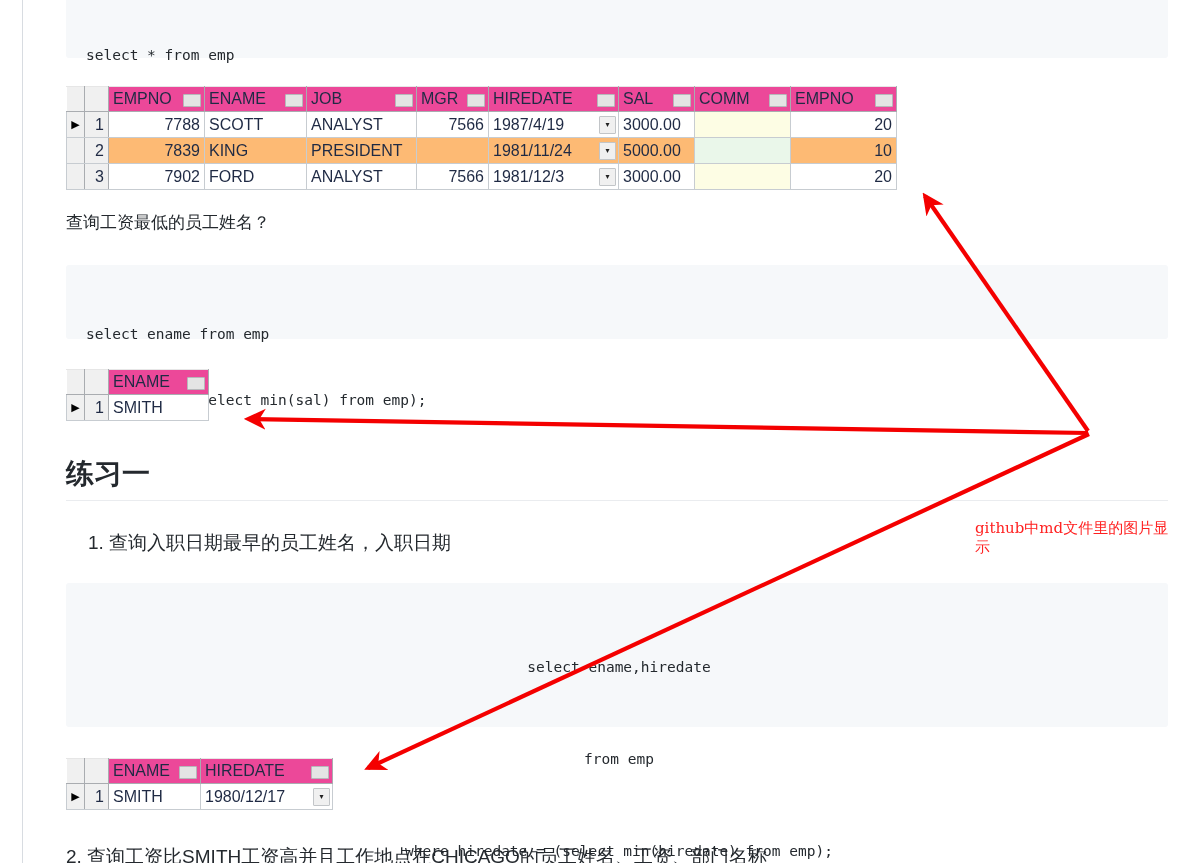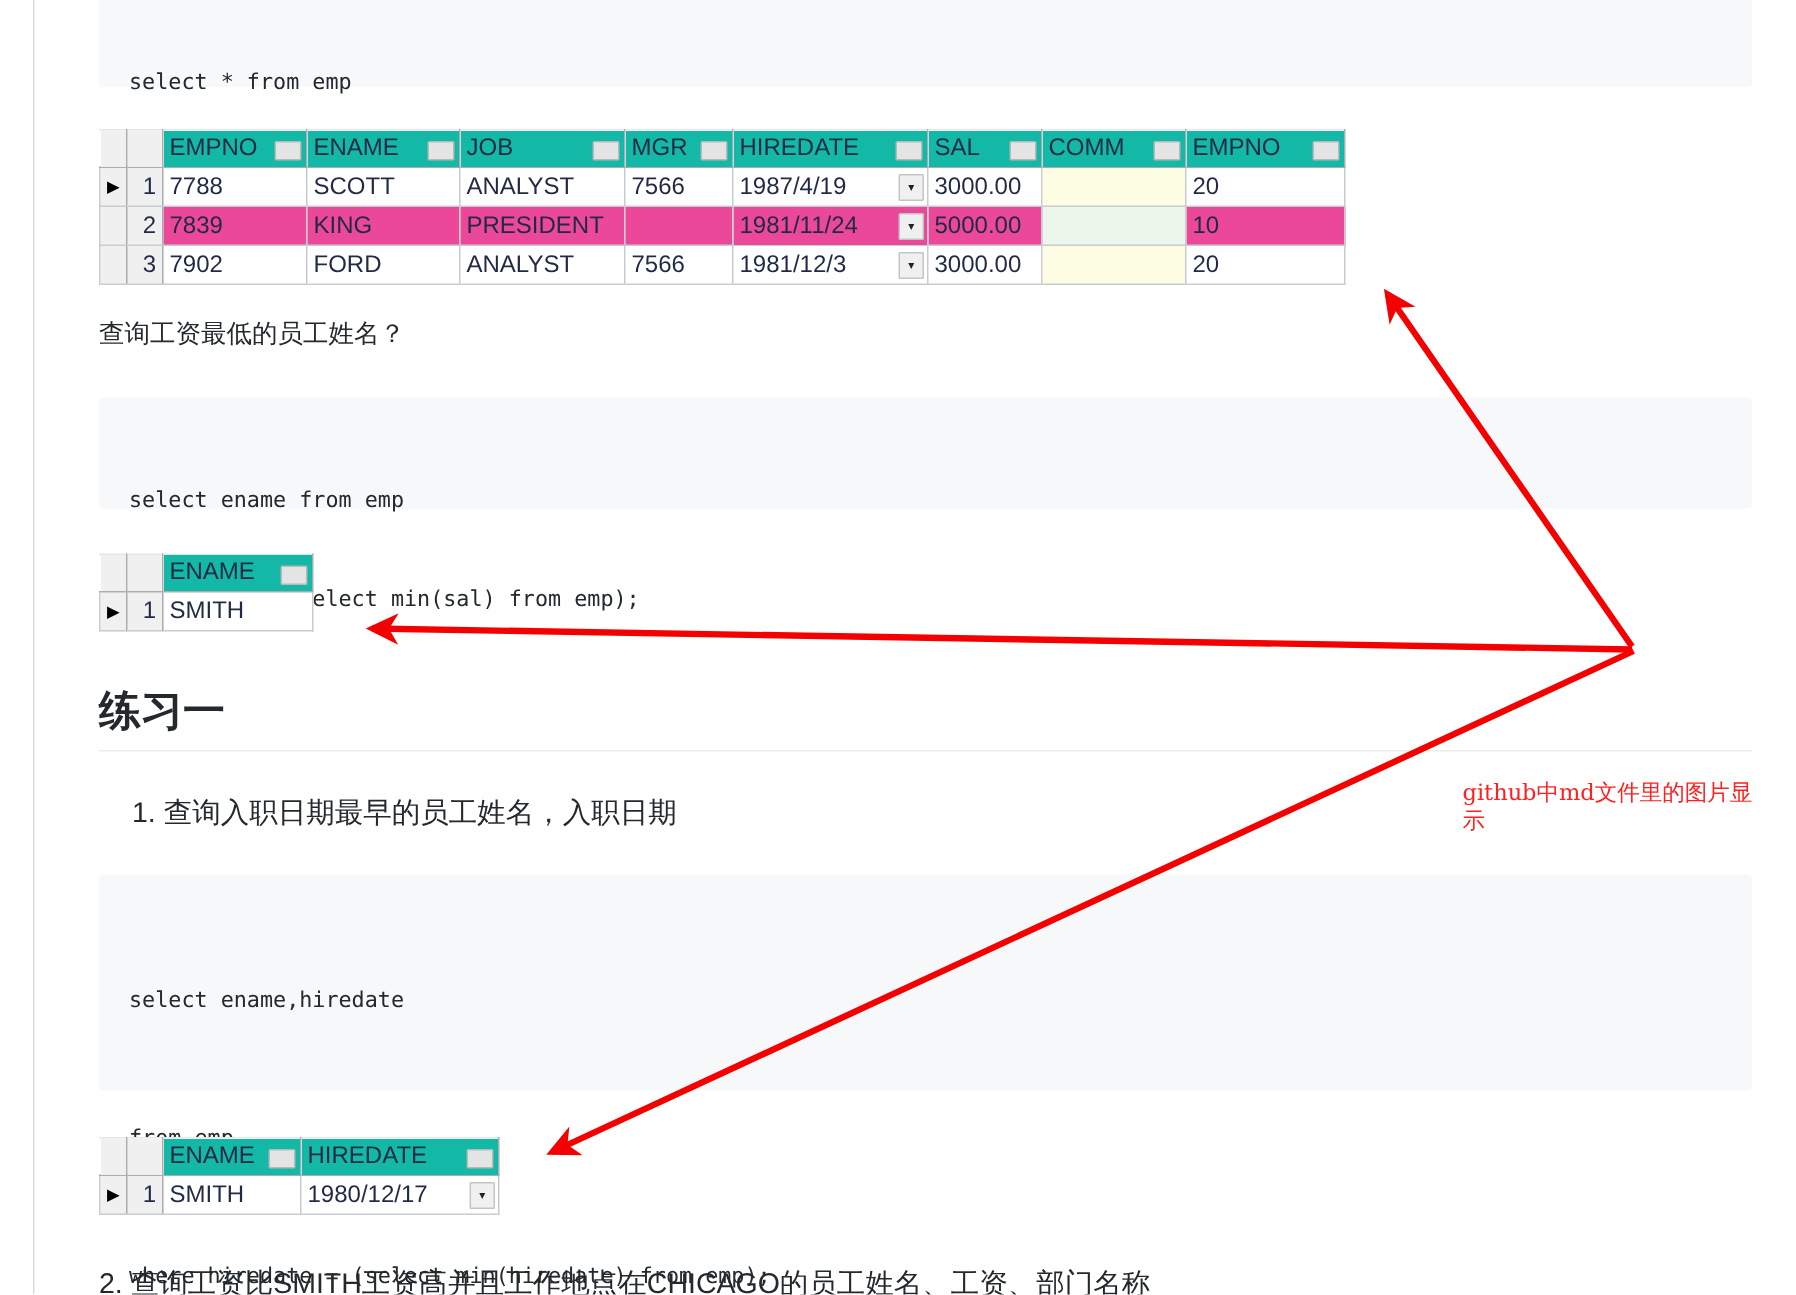--- a/index.html
+++ b/index.html
@@ -39,21 +39,21 @@
     white-space: pre;
     padding: 0;
   }
   .code-line {
     white-space: pre;
     font-family: "DejaVu Sans Mono", "Liberation Mono", monospace;
   }
 
   #code-block-1 { left: 66px; top: -14px; width: 1102px; height: 72px; padding: 14px 16px 0 20px; }
   #code-block-2 { left: 66px; top: 265px; width: 1102px; height: 74px; padding: 14px 16px 0 20px; }
-  #code-block-3 { left: 66px; top: 583px; width: 1102px; height: 144px; padding: 16px 16px 0 20px; }
+  #code-block-3 { left: 66px; top: 583px; width: 1102px; height: 144px; padding: 16px 16px 0 20px; text-align: center; }
   #code-block-3 .code-line { line-height: 48px; }
 
   
   .grid {
     position: absolute;
     border-collapse: collapse;
     border-spacing: 0;
     background: #ffffff;
     font-family: "Liberation Sans", "DejaVu Sans", sans-serif;
     font-size: 16px;
@@ -64,21 +64,21 @@
   .grid td, .grid th {
     border: 1px solid #c7ccd1;
     padding: 0 4px;
     height: 26px;
     font-weight: normal;
     box-sizing: border-box;
     vertical-align: middle;
     white-space: nowrap;
   }
   .grid thead th {
-    background: #14b8a6;
+    background: #ec4899;
     border-top: 1px solid #e6e6e6;
     border-left: 1px solid #ffffff;
     border-right: 1px solid #a9acb0;
     border-bottom: 1px solid #a9acb0;
     text-align: left;
     position: relative;
     height: 25px;
     color: #1f2a44;
   }
   .grid thead th .hdr-grip {
@@ -111,22 +111,22 @@
   .grid .corner {
     width: 18px;
     background: #f0f0f0;
     border-right: 1px solid #a9acb0;
   }
   .grid .corner2 {
     width: 24px;
     background: #f0f0f0;
     border-right: 1px solid #a9acb0;
   }
-  .num { text-align: left; }
-  .row-sel td { background: #ec4899; }
+  .num { text-align: right; }
+  .row-sel td { background: #fdba74; }
   .cell-comm { background: #fdfde4; }
   .row-sel td.cell-comm { background: #eaf7ea; }
   .cell-date { position: relative; padding-right: 22px; }
   .date-drop {
     position: absolute;
     right: 2px;
     top: 50%;
     transform: translateY(-50%);
     width: 15px;
     height: 16px;

